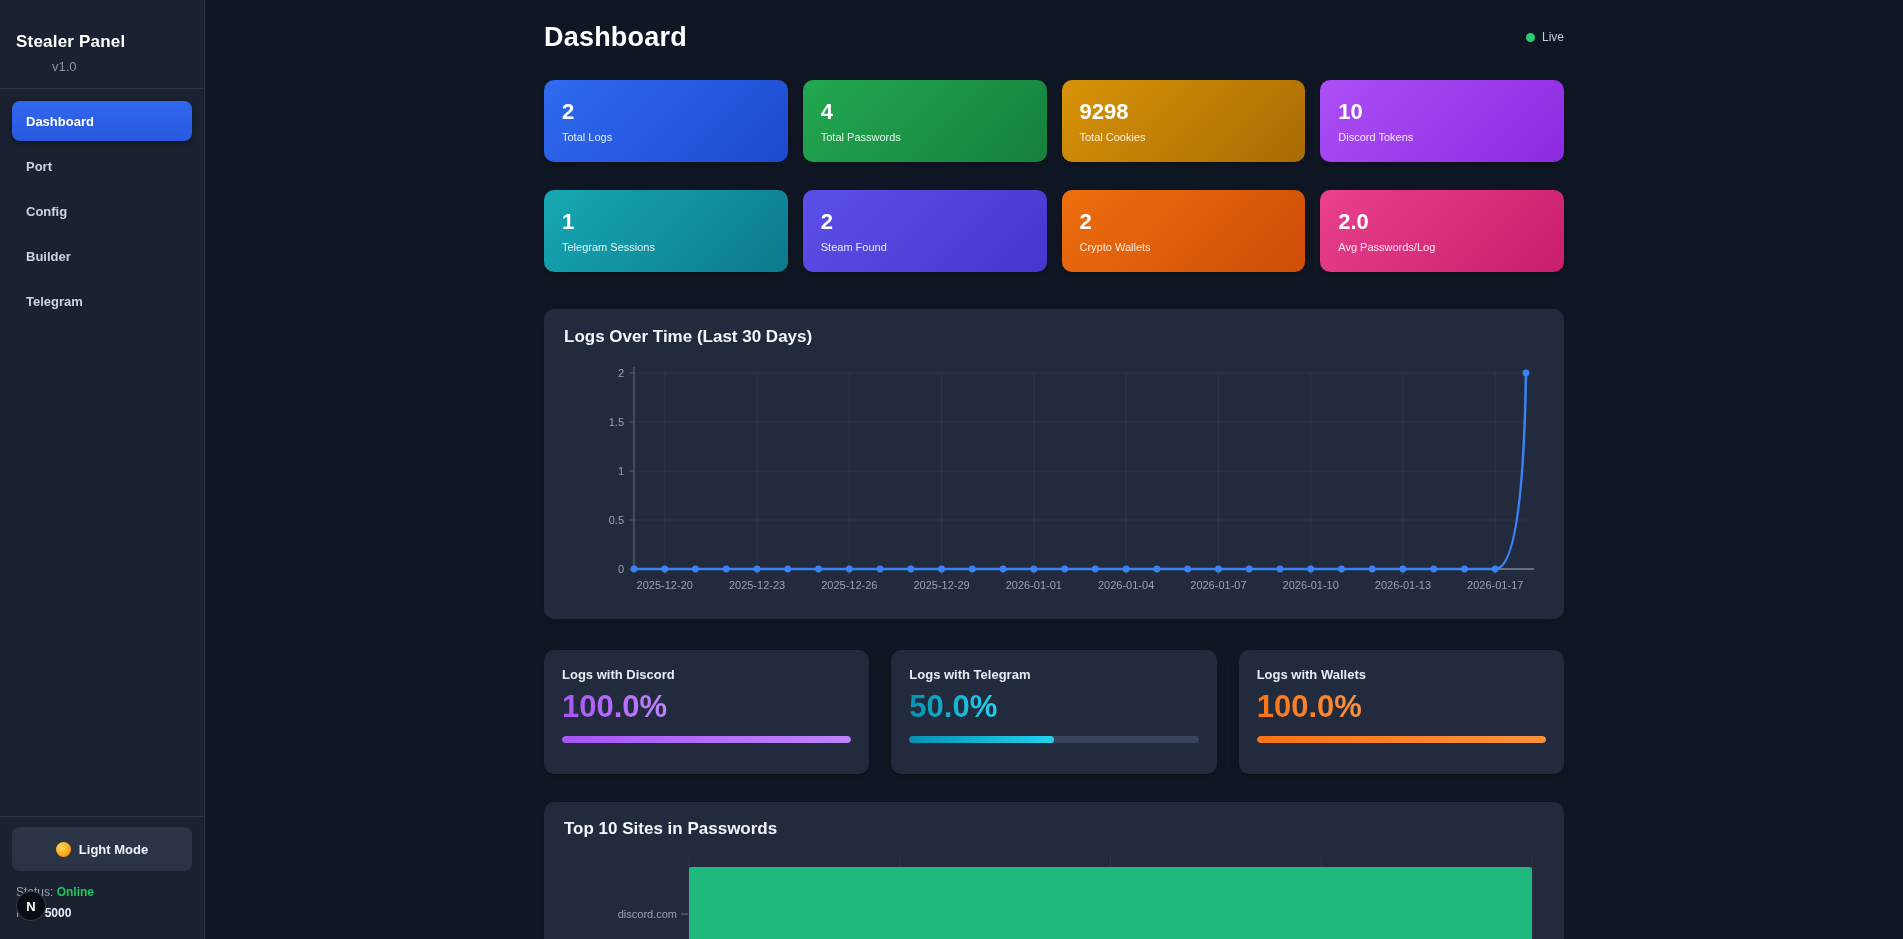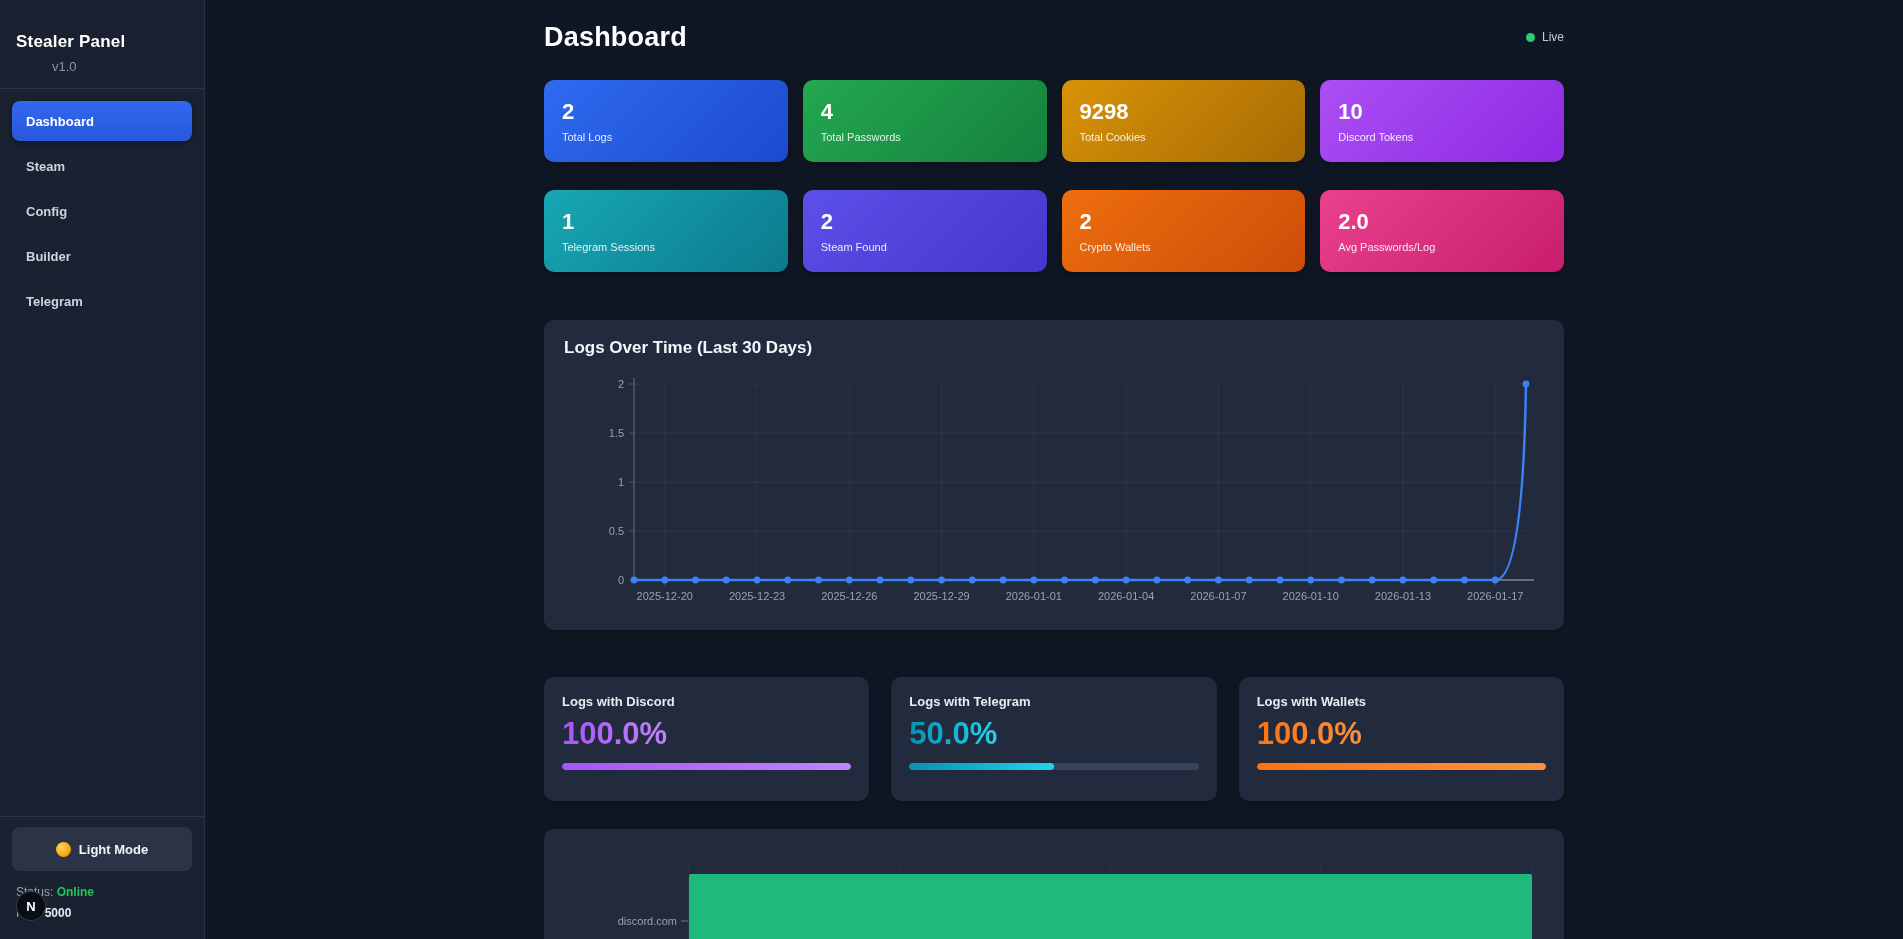--- a/index.html
+++ b/index.html
@@ -83,23 +83,23 @@
     box-shadow:0 3px 8px rgba(0,0,0,.30);
   }
   .stat-value { font-size:22px; font-weight:bold; line-height:1.15; }
   .stat-label { font-size:11px; color:rgba(255,255,255,.88); margin-top:6px; }
   
   .card {
     background:#212b3d; border-radius:10px;
     box-shadow:0 3px 8px rgba(0,0,0,.25);
   }
   .card-title { font-size:17px; font-weight:bold; color:#f3f6fa; }
-  .chart-card { margin-top:48px; padding:18px 20px 14px 20px; height:310px; }
-  
-  .pct-row { margin-top:47px; display:grid; grid-template-columns:repeat(3,1fr); gap:22px; }
+  .chart-card { margin-top:37px; padding:18px 20px 14px 20px; height:310px; }
+  
+  .pct-row { margin-top:31px; display:grid; grid-template-columns:repeat(3,1fr); gap:22px; }
   .pct-card { height:124px; padding:17px 18px; }
   .pct-label { font-size:13px; font-weight:bold; color:#e8ecf2; }
   .pct-value {
     font-size:31px; font-weight:bold; margin-top:8px; line-height:1.1;
     -webkit-background-clip:text; background-clip:text; color:transparent;
     display:inline-block;
   }
   .pct-track { margin-top:12px; height:7px; border-radius:4px; background:#39435a; overflow:hidden; }
   .pct-fill { height:100%; border-radius:4px; }
   
@@ -111,21 +111,21 @@
 <body>
 
 <aside class="sidebar">
   <div class="sb-head">
     <div class="sb-title">Stealer Panel</div>
     <div class="sb-version">v1.0</div>
   </div>
   <div class="sb-divider"></div>
   <nav class="sb-nav" id="nav-list">
       <div class="nav-item active">Dashboard</div>
-      <div class="nav-item">Steam</div>
+      <div class="nav-item">Port</div>
       <div class="nav-item">Config</div>
       <div class="nav-item">Builder</div>
       <div class="nav-item">Telegram</div>
     </nav>
   <div class="sb-bottom">
     <button class="lightmode-btn">
       <span class="sun-icon"></span>
       <span>Light Mode</span>
     </button>
     <div class="sb-status">
@@ -277,20 +277,21 @@
           </div></div>
         <div class="card pct-card"><div class="pct-label">Logs with Telegram</div><div class="pct-value" style="background: linear-gradient(90deg, rgb(8, 145, 178), rgb(34, 211, 238)) text;">50.0%</div><div class="pct-track">
             <div class="pct-fill" style="width: 50%; background: linear-gradient(90deg, rgb(8, 145, 178), rgb(34, 211, 238));"></div>
           </div></div>
         <div class="card pct-card"><div class="pct-label">Logs with Wallets</div><div class="pct-value" style="background: linear-gradient(90deg, rgb(249, 115, 22), rgb(251, 146, 60)) text;">100.0%</div><div class="pct-track" style="background: transparent;">
             <div class="pct-fill" style="width: 100%; background: linear-gradient(90deg, rgb(249, 115, 22), rgb(251, 146, 60));"></div>
           </div></div>
       </div>
 
     <section class="card sites-card">
+      <div class="card-title">Top 10 Sites in Passwords</div>
       <div class="chart-box" id="bar-chart"><svg width="980" height="230" viewBox="0 0 980 230">
             <line x1="125" y1="4" x2="125" y2="230" stroke="rgba(255,255,255,0.05)" stroke-width="1"></line>
             <line x1="335.75" y1="4" x2="335.75" y2="230" stroke="rgba(255,255,255,0.05)" stroke-width="1"></line>
             <line x1="546.5" y1="4" x2="546.5" y2="230" stroke="rgba(255,255,255,0.05)" stroke-width="1"></line>
             <line x1="757.25" y1="4" x2="757.25" y2="230" stroke="rgba(255,255,255,0.05)" stroke-width="1"></line>
             <line x1="968" y1="4" x2="968" y2="230" stroke="rgba(255,255,255,0.05)" stroke-width="1"></line>
             <rect x="125" y="16" width="843" height="94" rx="2" fill="#1fb97e"></rect>
             <text x="113" y="67" text-anchor="end" fill="#98a2b3" font-size="11">discord.com</text>
             <line x1="117" y1="63" x2="124" y2="63" stroke="#6b7585" stroke-width="1"></line>
           </svg></div>

